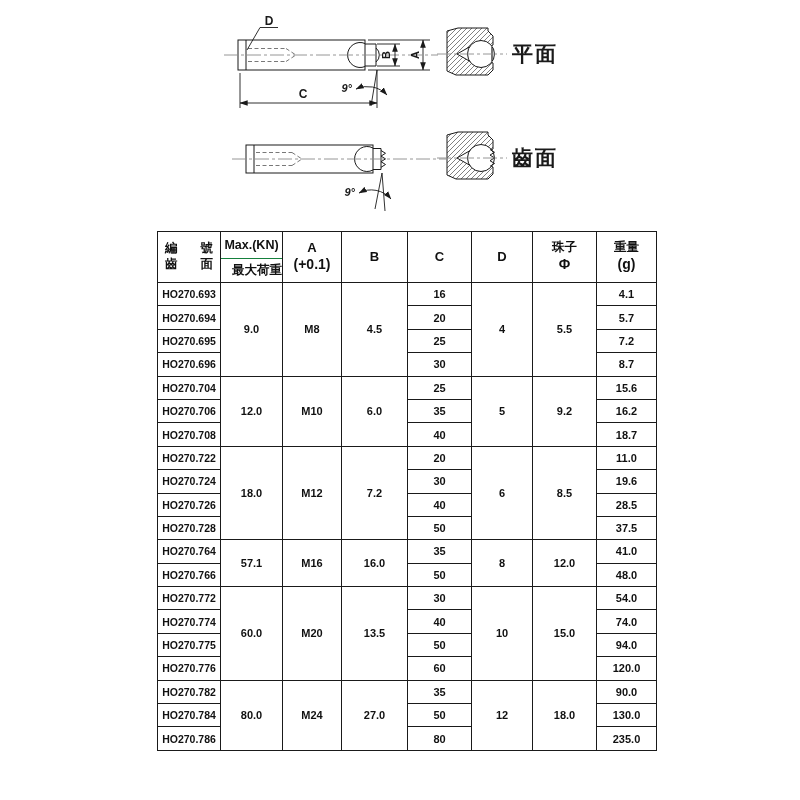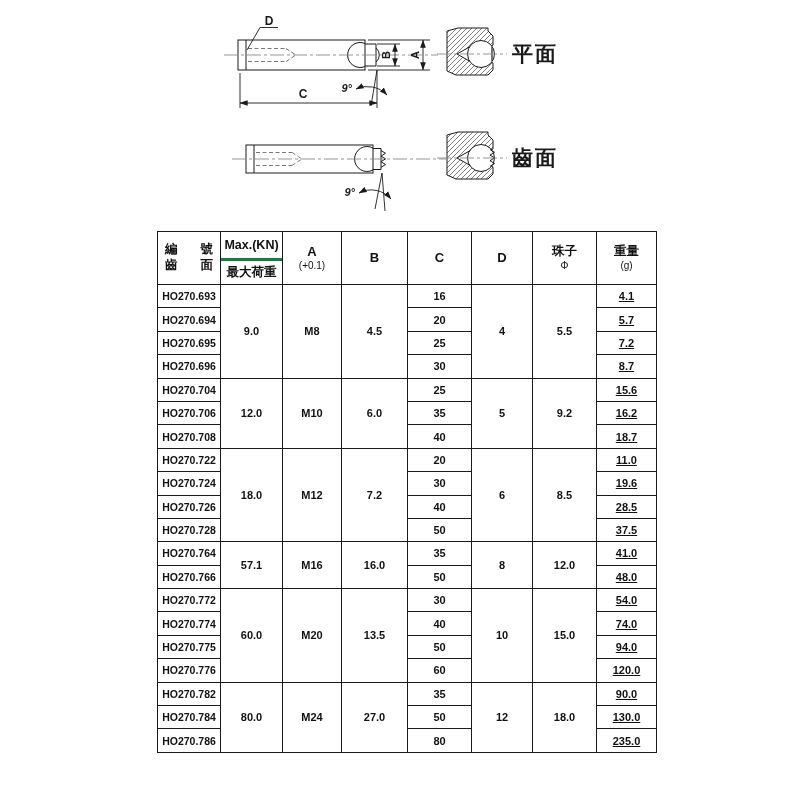--- a/index.html
+++ b/index.html
@@ -11,26 +11,26 @@
     border-collapse:collapse;table-layout:fixed;background:#fff;
   }
   table.spec th,table.spec td{
     border:1px solid #1a1a1a;padding:0;font-weight:700;color:#111;
     text-align:center;vertical-align:middle;overflow:hidden;
   }
   thead tr{height:50px;}
   tbody tr{height:23.4px;}
   tbody td{font-size:11px;}
   td.part{font-size:10.5px;margin-top:18px;}
-  td.wt{text-align:right;padding-right:6px;text-decoration:underline;}
+  td.wt{text-align:right;padding-right:6px;}
   th{font-size:12.5px;line-height:1.25;}
   .jline{display:flex;justify-content:space-between;padding:0 7px;font-size:12.5px;}
-  .split-top{height:26px;line-height:26px;border-bottom:3px solid #15803d;}
-  .split-bottom{height:23px;line-height:23px;}
-  .hdr-sub{font-size:10px;font-weight:400;}
+  .split-top{height:26px;line-height:26px;border-bottom:1px solid #15803d;}
+  .split-bottom{height:23px;line-height:23px;text-align:right;}
+  .hdr-sub{font-size:14px;font-weight:700;}
   .hdr-main{font-size:13px;font-weight:700;}
 </style>
 </head>
 <body>
 
 <div class="page">
 
   <svg class="drawing" width="800" height="228" viewBox="0 0 800 228">
     <defs>
       <marker id="arr" viewBox="0 0 10 7" refX="9.5" refY="3.5" markerWidth="9" markerHeight="7" orient="auto-start-reverse">

